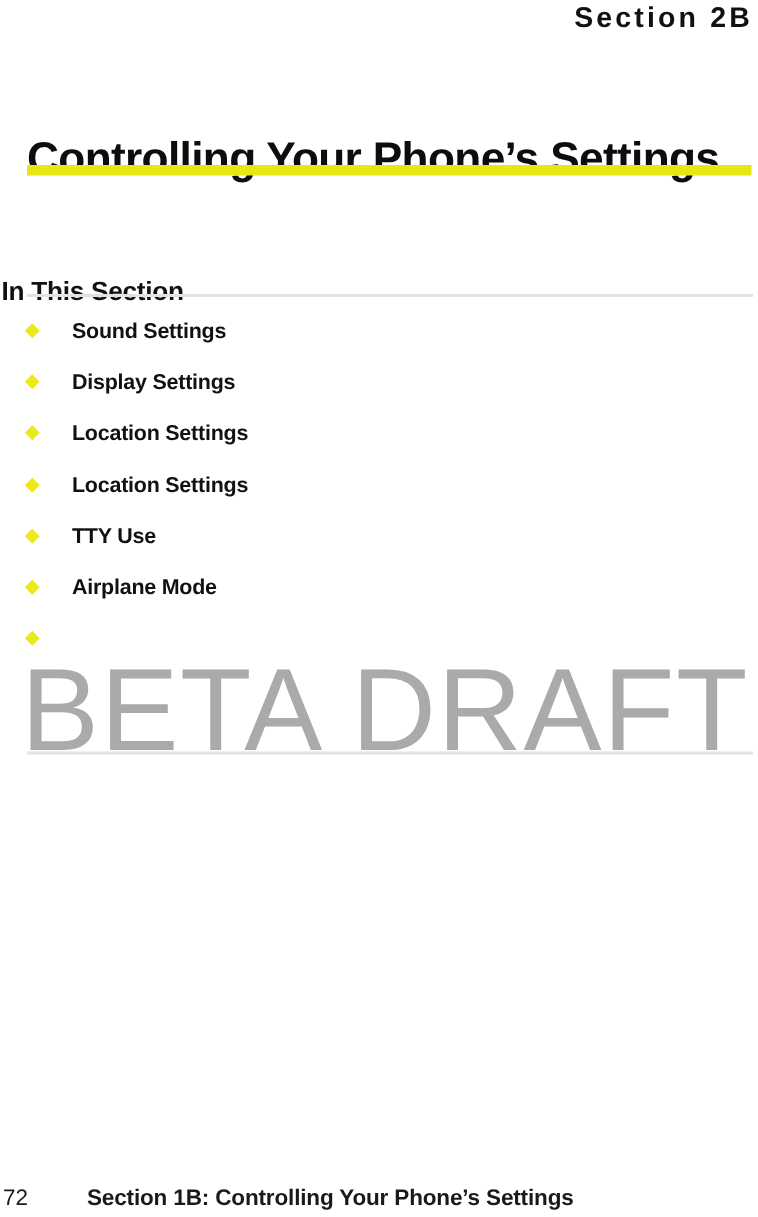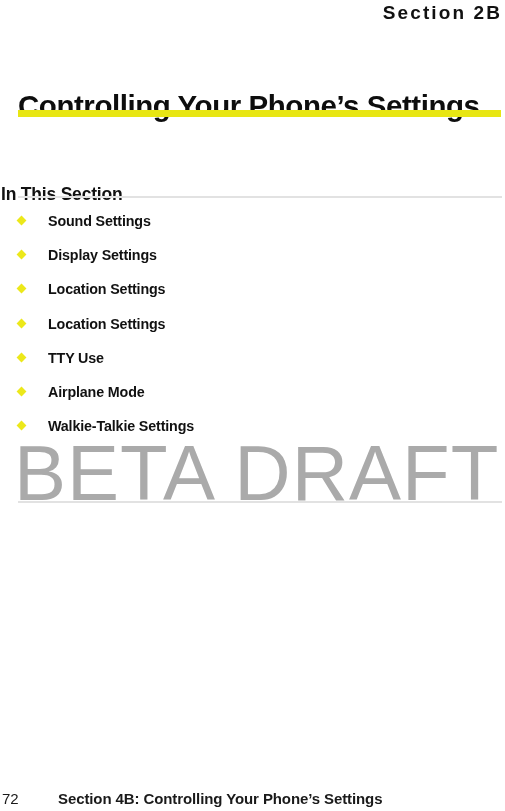--- a/index.html
+++ b/index.html
@@ -210,24 +210,23 @@
     <li class="toc-item">
       <span class="bullet"></span>
       <span class="toc-label">TTY Use</span>
     </li>
     <li class="toc-item">
       <span class="bullet"></span>
       <span class="toc-label">Airplane Mode</span>
     </li>
     <li class="toc-item">
       <span class="bullet"></span>
-      <span class="toc-label">Walkie-Talkie Settings</span>
     </li>
   </ul>
 
   <div class="rule-bottom"></div>
 
   <div class="footer">
     <span class="folio">72</span>
-    <span class="footer-title">Section 4B: Controlling Your Phone’s Settings</span>
+    <span class="footer-title">Section 1B: Controlling Your Phone’s Settings</span>
   </div>
 
 </div>
 
 </body></html>

